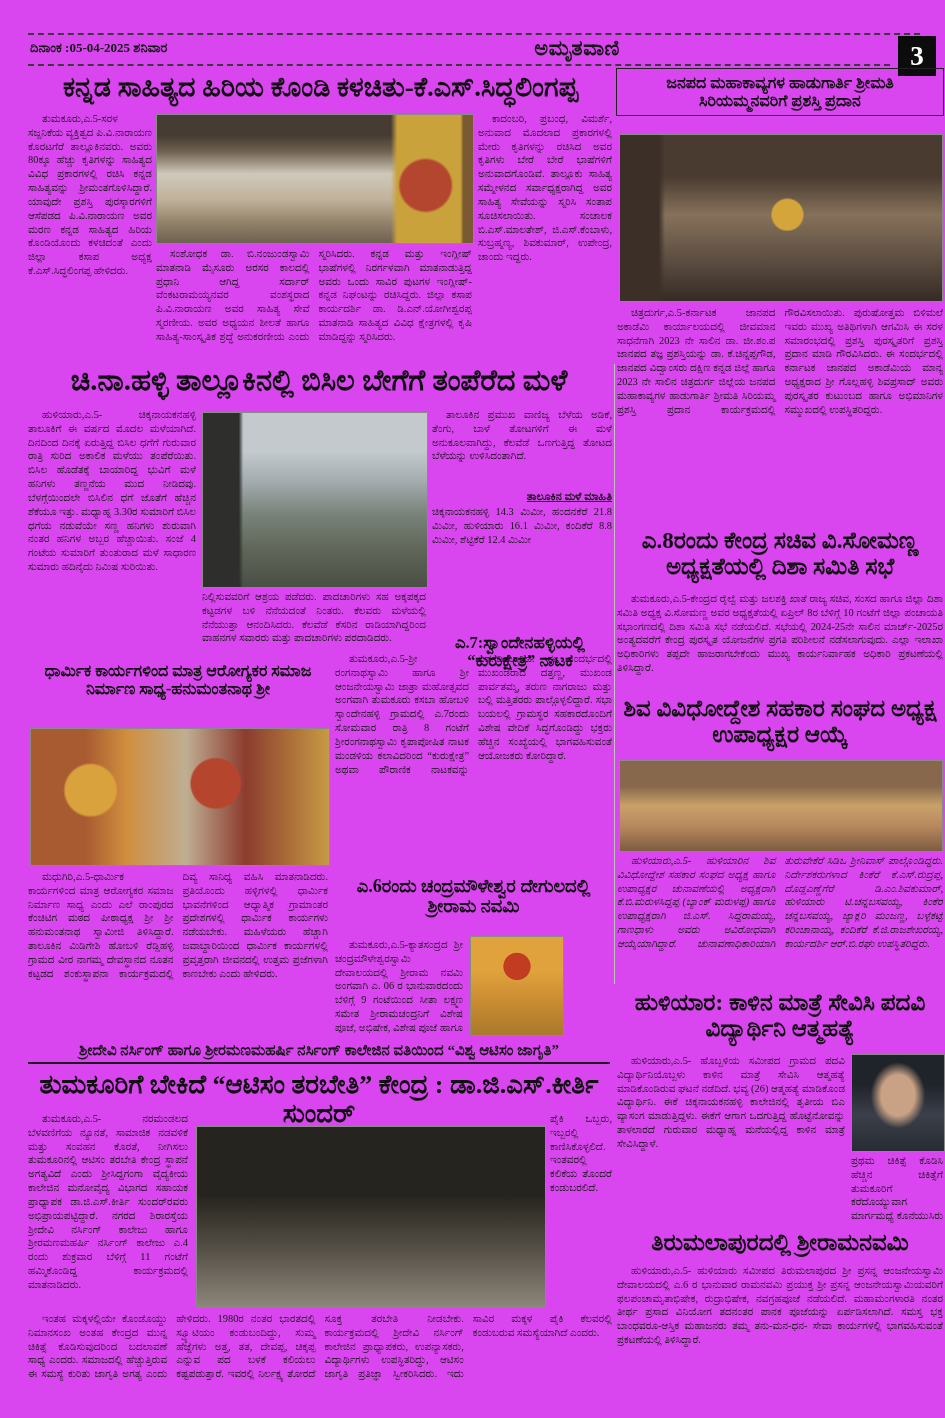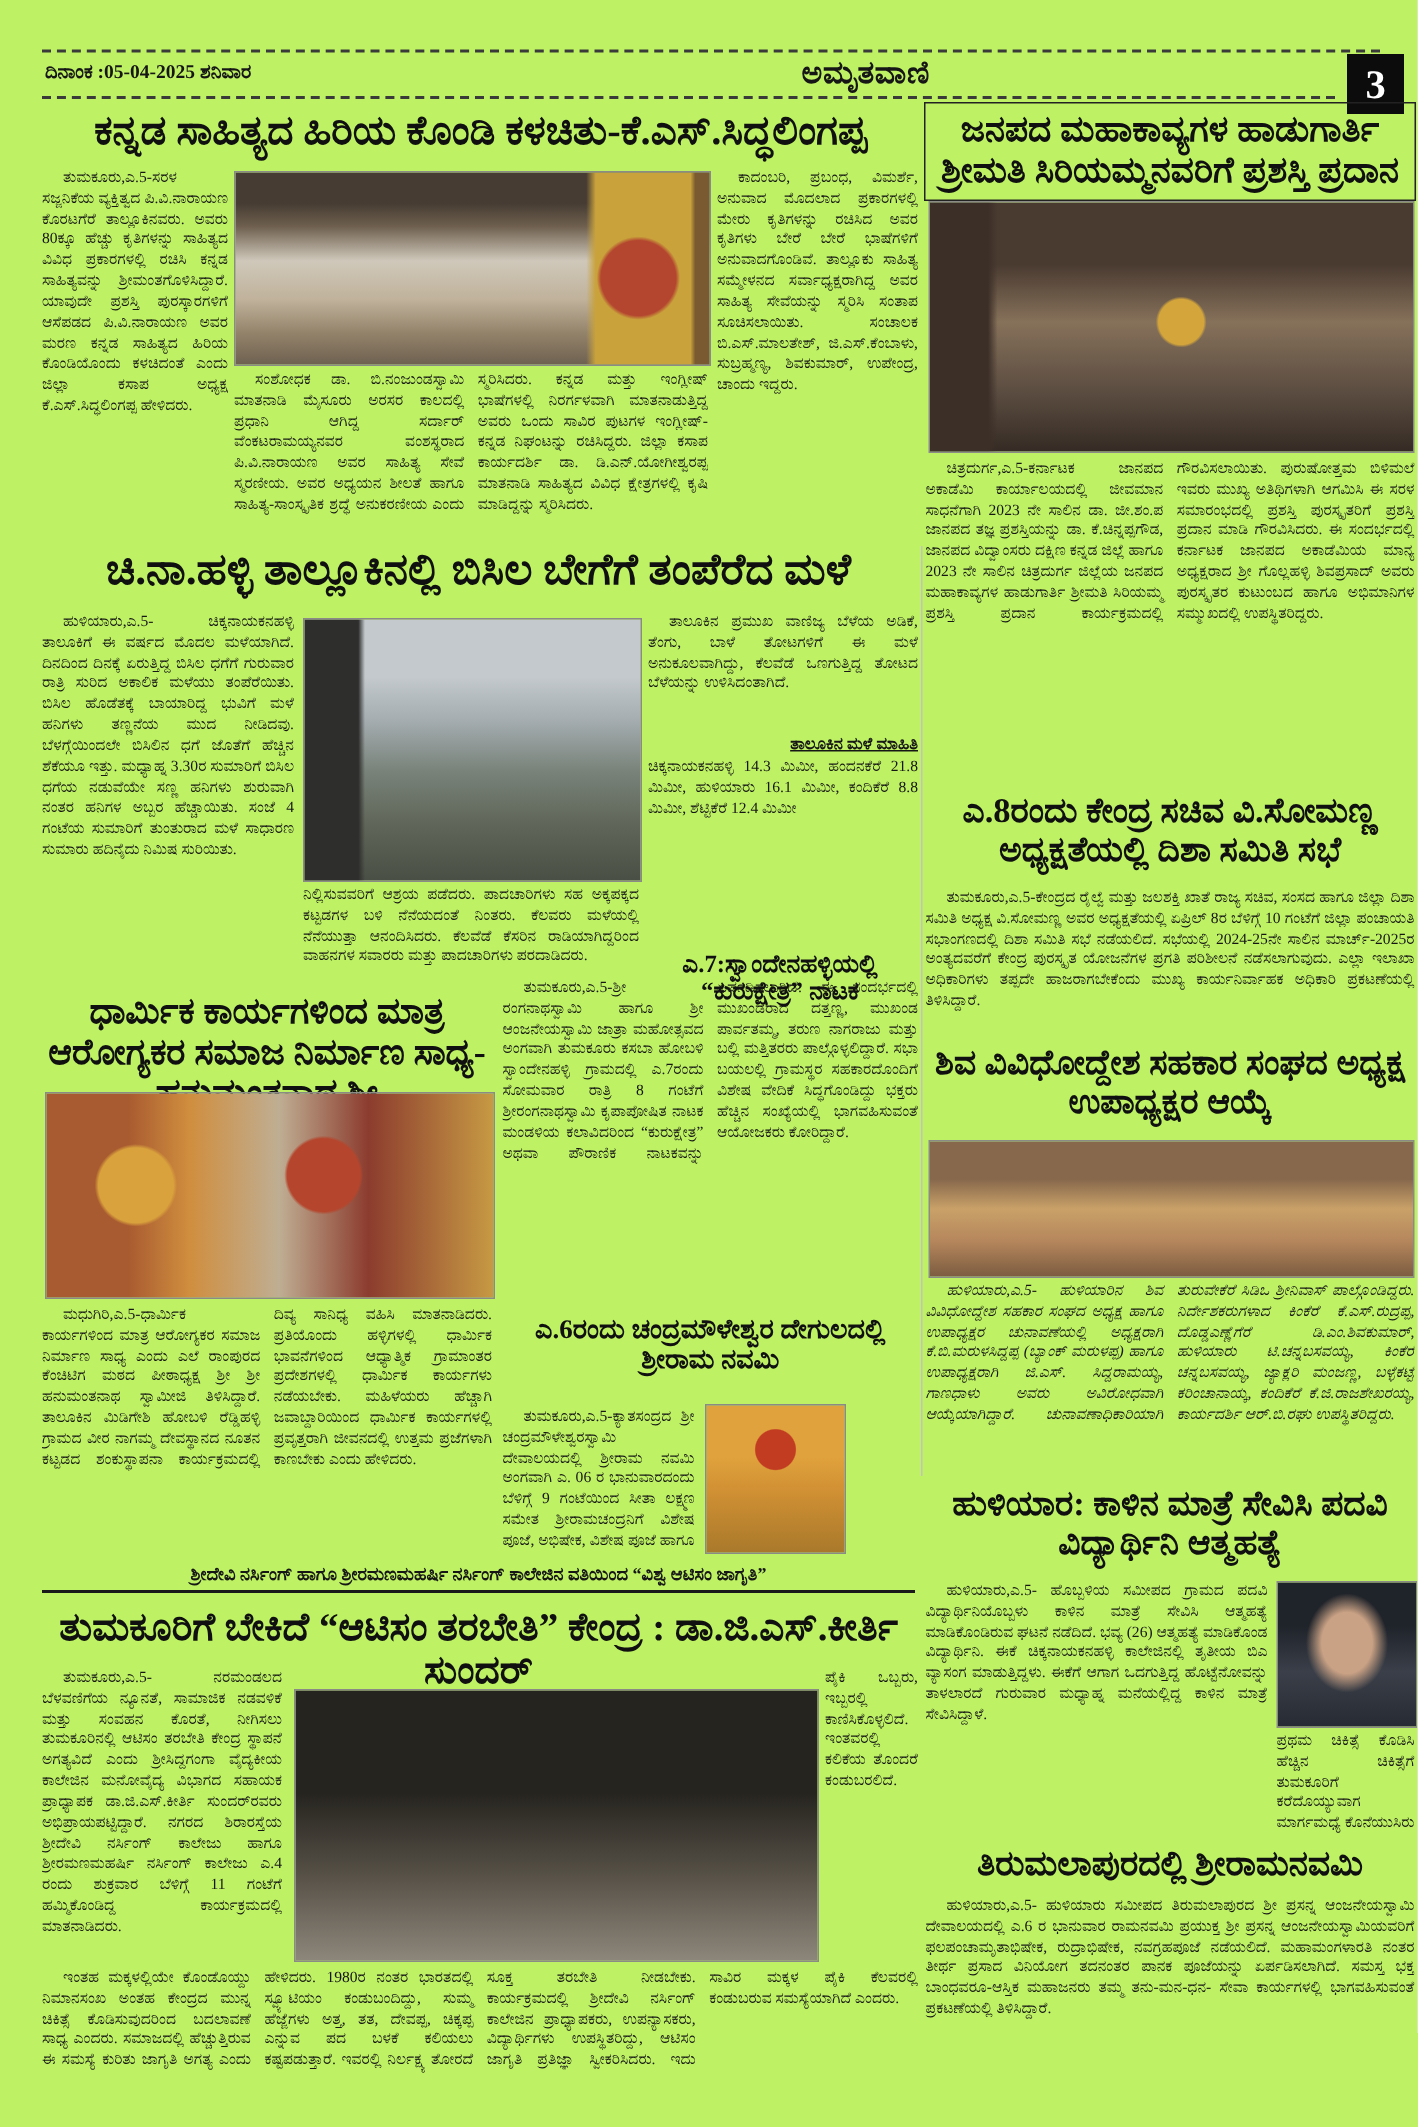--- a/index.html
+++ b/index.html
@@ -1,36 +1,36 @@
 <!DOCTYPE html>
 <html><head>
 <meta charset="utf-8">
 <style>
   html,body{margin:0;padding:0;background:#e8e8e4;}
-  .page{position:relative;width:945px;height:1418px;background:#bef264;margin:0 auto;
+  .page{position:relative;width:945px;height:1418px;background:#d946ef;margin:0 auto;
         font-family:"Liberation Serif","DejaVu Serif",serif;color:#161616;overflow:hidden;}
   .abs{position:absolute;}
   .dash{border-top:2px dashed #3a3a3a;height:0;}
   .hdr-date{font-size:13px;font-weight:bold;}
   .masthead{font-size:21px;font-weight:bold;letter-spacing:.5px;text-align:right;}
   .pagebox{background:#0c0c0c;color:#fff;font-size:27px;font-weight:bold;
            display:flex;align-items:center;justify-content:center;}
   .hl{font-weight:bold;color:#101010;text-align:center;line-height:1.12;}
   .hl-xl{font-size:27px;}
   .hl-lg{font-size:23px;}
-  .hl-md{font-size:24px;}
+  .hl-md{font-size:16px;}
   .hl-sm{font-size:16.5px;}
   .boxed{border:1.5px solid #222;padding:5px 4px;}
   .body-txt{font-size:10.4px;line-height:1.33;text-align:justify;overflow:hidden;
             word-break:break-word;}
   .cols2{column-count:2;column-gap:9px;}
   .cols4{column-count:4;column-gap:9px;}
   .indent{text-indent:14px;}
   .photo{overflow:hidden;border:1px solid #8a8a86;}
-  .kicker{font-size:12px;font-weight:bold;text-align:center;border-bottom:2px solid #1a1a1a;
+  .kicker{font-size:15px;font-weight:bold;text-align:center;border-bottom:2px solid #1a1a1a;
           padding-bottom:3px;}
   .rain-title{font-weight:bold;text-align:right;text-decoration:underline;font-size:11px;}
   .vr{border-left:1px solid #c2c2be;width:0;}
   .ph1{background:
         radial-gradient(circle at 85% 55%, #b4452f 0 9%, transparent 10%),
         linear-gradient(90deg, transparent 0 74%, #c9a23c 76% 96%, #7a5a30 97%),
         linear-gradient(180deg,#463c33 0 16%,#6e5f4e 28%,#cfc8ba 46%,#c0b29b 66%,#93826a 84%,#6e6150 100%);}
   .ph2{background:
         radial-gradient(circle at 52% 48%, #d3a53b 0 8%, transparent 9%),
         linear-gradient(90deg,#3c2f28 0 12%, transparent 14%),

